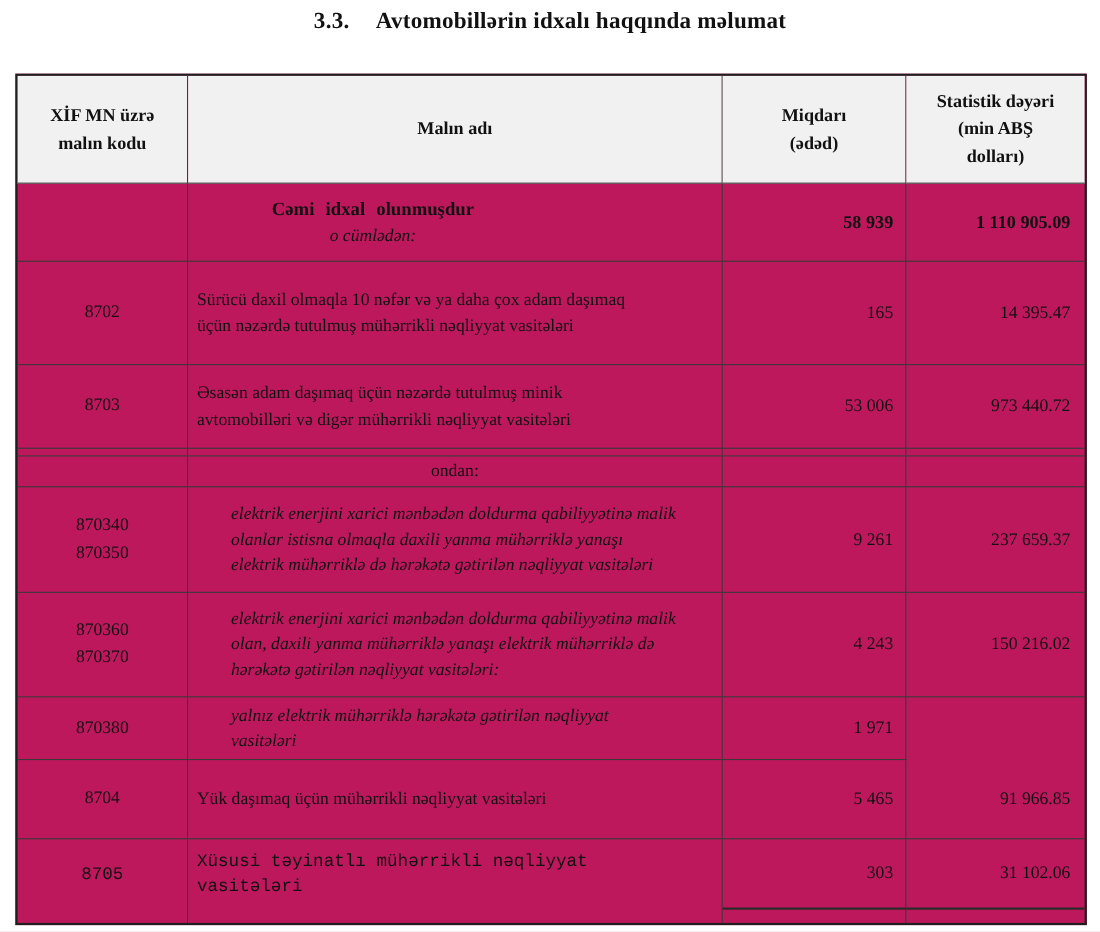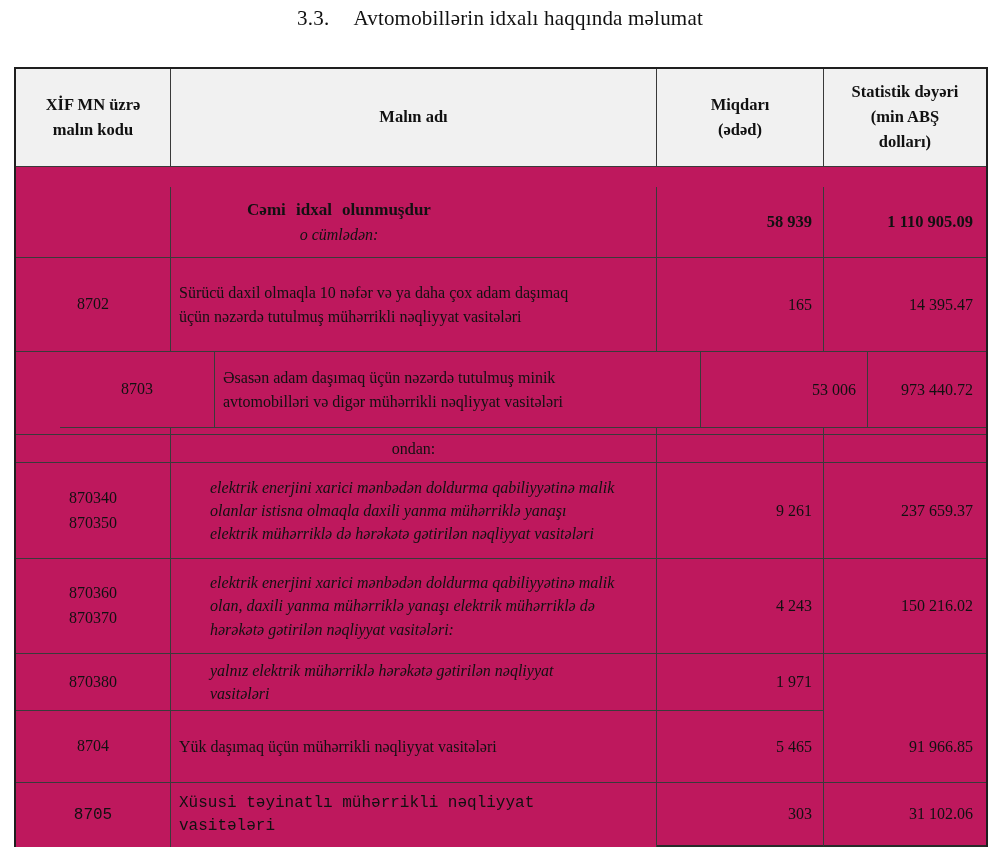--- a/index.html
+++ b/index.html
@@ -7,21 +7,21 @@
   body { font-family: "Liberation Serif", "DejaVu Serif", serif; color: #111; }
 
   .page-title {
     margin-top: 6px;
     width: 100%;
     display: flex;
     justify-content: center;
     align-items: baseline;
     gap: 24px;
     font-size: 21px;
-    font-weight: normal;
+    font-weight: bold;
     letter-spacing: 0.2px;
   }
 
   .doc-table {
     position: absolute;
     left: 14px;
     top: 67px;
     width: 974px;
     border: 2px solid #1f1f1f;
     background: #be185d;
@@ -37,23 +37,23 @@
     overflow: hidden;
     font-size: 16px;
     line-height: 1.45;
   }
   .c.last { border-right: none; }
   .c.nb { border-bottom: none; font-family: Liberation Mono, monospace; }
   .c.bb2 { border-bottom: 2px solid #2a2a2a; }
 
   
   .row-header  { height: 98px; }
-  .row-total   { height: 71px; margin-top: 20px; }
+  .row-total   { height: 71px; }
   .row-a       { height: 94px; }  
-  .row-b       { height: 76px; margin-left: 44px; }  
+  .row-b       { height: 76px; }  
   .row-spacer  { height: 7px;  }
   .row-ondan   { height: 28px; }
   .row-c       { height: 96px; }  
   .row-d       { height: 95px; }  
   .row-e       { height: 57px; }  
   .row-f       { height: 72px; }  
   .row-g       { height: 64px; }  
   .row-strip   { height: 12px; }
 
   .row-header .c {

